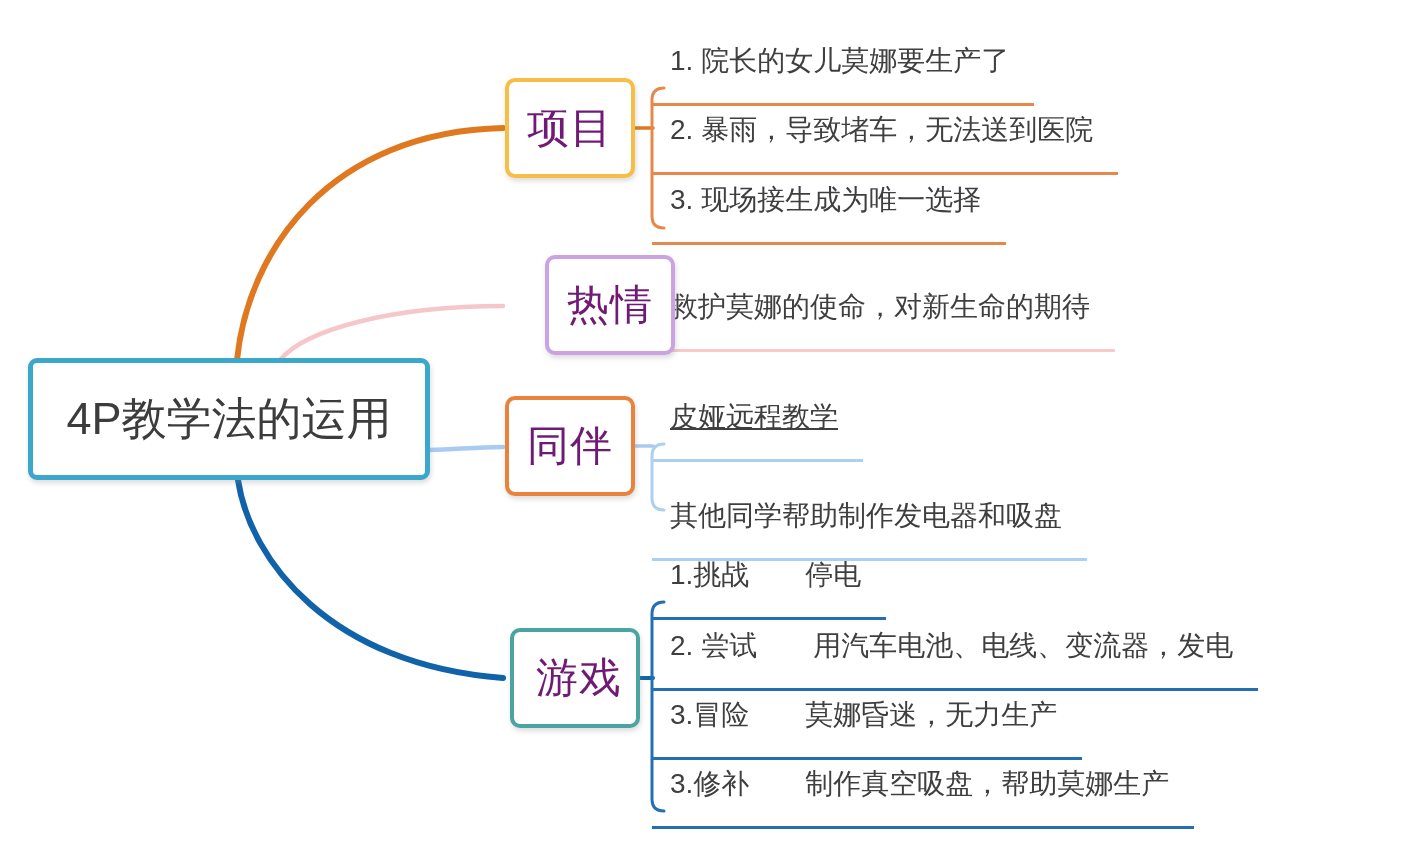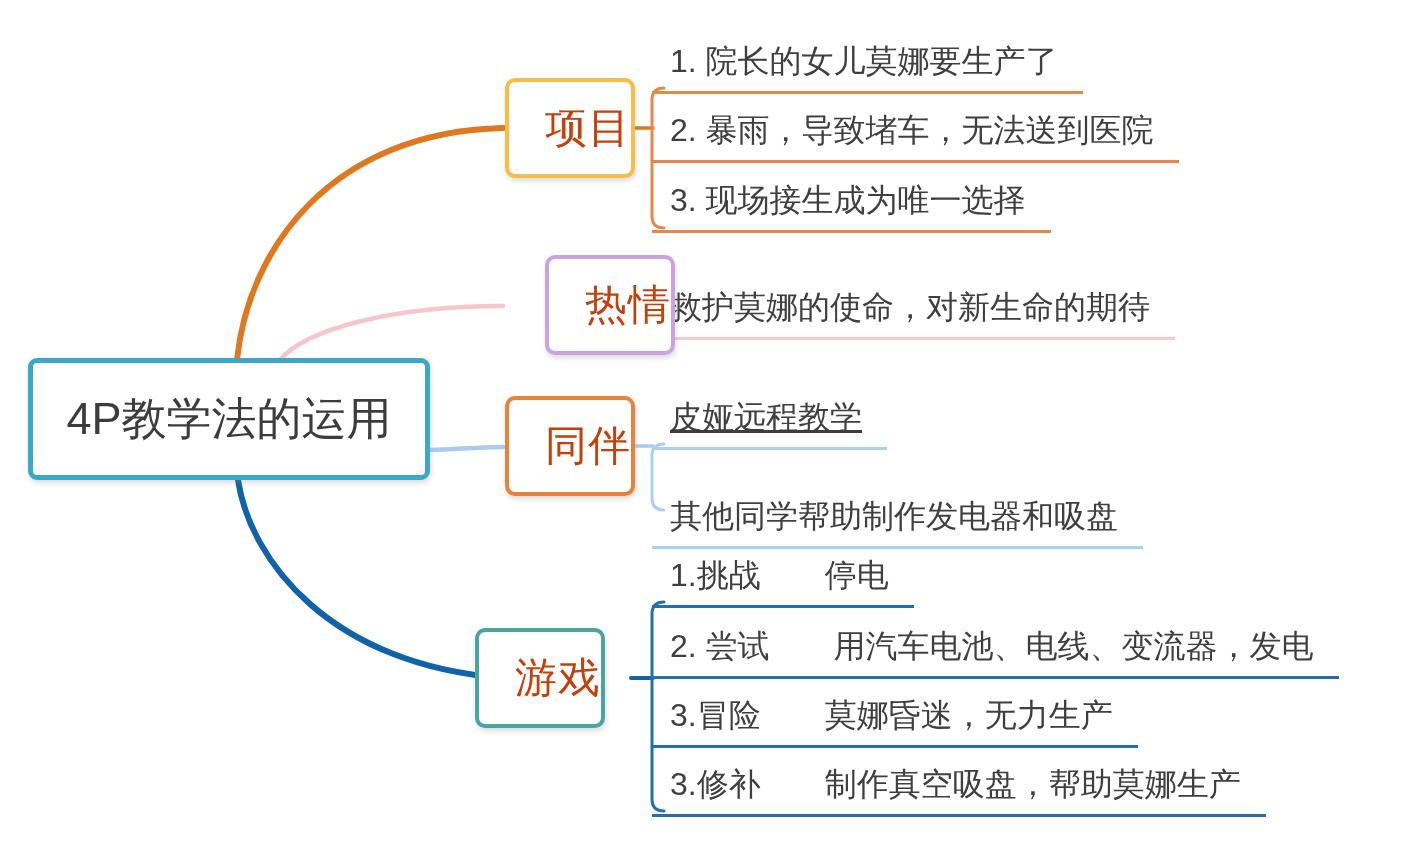--- a/index.html
+++ b/index.html
@@ -5,37 +5,37 @@
   html,body{margin:0;padding:0;background:#ffffff;}
   .stage{
     position:relative;width:1422px;height:843px;background:#ffffff;overflow:hidden;
     font-family:"Liberation Sans","DejaVu Sans",sans-serif;
   }
   .links{position:absolute;left:0;top:0;width:1422px;height:843px;}
   .links path{fill:none;stroke-linecap:round;stroke-linejoin:round;}
   .topic{
     position:absolute;box-sizing:border-box;width:130px;height:100px;
     background:#ffffff;border:4px solid #999;border-radius:10px;
-    display:flex;align-items:center;justify-content:flex-end;
-    font-size:42px;color:#c2410c;letter-spacing:1px;
+    display:flex;align-items:center;justify-content:center;
+    font-size:42px;color:#701a75;letter-spacing:1px;
     box-shadow:1px 3px 5px rgba(140,140,140,0.30);
     z-index:2;
   }
   .root{
     position:absolute;box-sizing:border-box;left:28px;top:358px;width:402px;height:122px;
     background:#ffffff;border:5px solid #3BA7CA;border-radius:9px;
     display:flex;align-items:center;justify-content:center;
     font-size:45px;color:#3C3C3C;
     box-shadow:1px 3px 5px rgba(140,140,140,0.30);
     z-index:2;
   }
   .leaf{
     position:absolute;left:652px;white-space:nowrap;
-    font-size:32px;line-height:40px;color:#3F3F3F;
-    padding:2px 25px 10px 18px;border-bottom:3px solid #22c55e;
+    font-size:28px;line-height:40px;color:#3F3F3F;
+    padding:2px 25px 22px 18px;border-bottom:3px solid #22c55e;
     z-index:1;
   }
 </style>
 </head>
 <body>
 
 <div class="stage">
 
   <svg class="links" width="1422" height="843" viewBox="0 0 1422 843">
 
@@ -60,21 +60,21 @@
 
   <div class="topic" style="left: 505px; top: 78px; border-color: rgb(247, 190, 69);">
     <span>项目</span>
   </div>
   <div class="topic" style="left: 505px; top: 255px; border-color: rgb(203, 163, 226); margin-left: 40px;">
     <span>热情</span>
   </div>
   <div class="topic" style="left: 505px; top: 396px; border-color: rgb(232, 130, 60);">
     <span>同伴</span>
   </div>
-  <div class="topic" style="left: 475px; top: 628px; border-color: rgb(73, 164, 163); padding-left: 8px;">
+  <div class="topic" style="left: 510px; top: 628px; border-color: rgb(73, 164, 163); padding-left: 8px;">
     <span>游戏</span>
   </div>
 
   <div class="leaf" style="top: 39px; border-bottom-color: rgb(232, 135, 74);">1. 院长的女儿莫娜要生产了</div>
   <div class="leaf" style="top: 108px; border-bottom-color: rgb(232, 135, 74);">2. 暴雨，导致堵车，无法送到医院</div>
   <div class="leaf" style="top: 178px; border-bottom-color: rgb(232, 135, 74);">3. 现场接生成为唯一选择</div>
 
   <div class="leaf" style="top: 285px; border-bottom-color: rgb(248, 202, 202);">救护莫娜的使命，对新生命的期待</div>
 
   <div class="leaf" style="top: 395px; border-bottom-color: rgb(171, 208, 242); text-decoration: underline;">皮娅远程教学</div>

